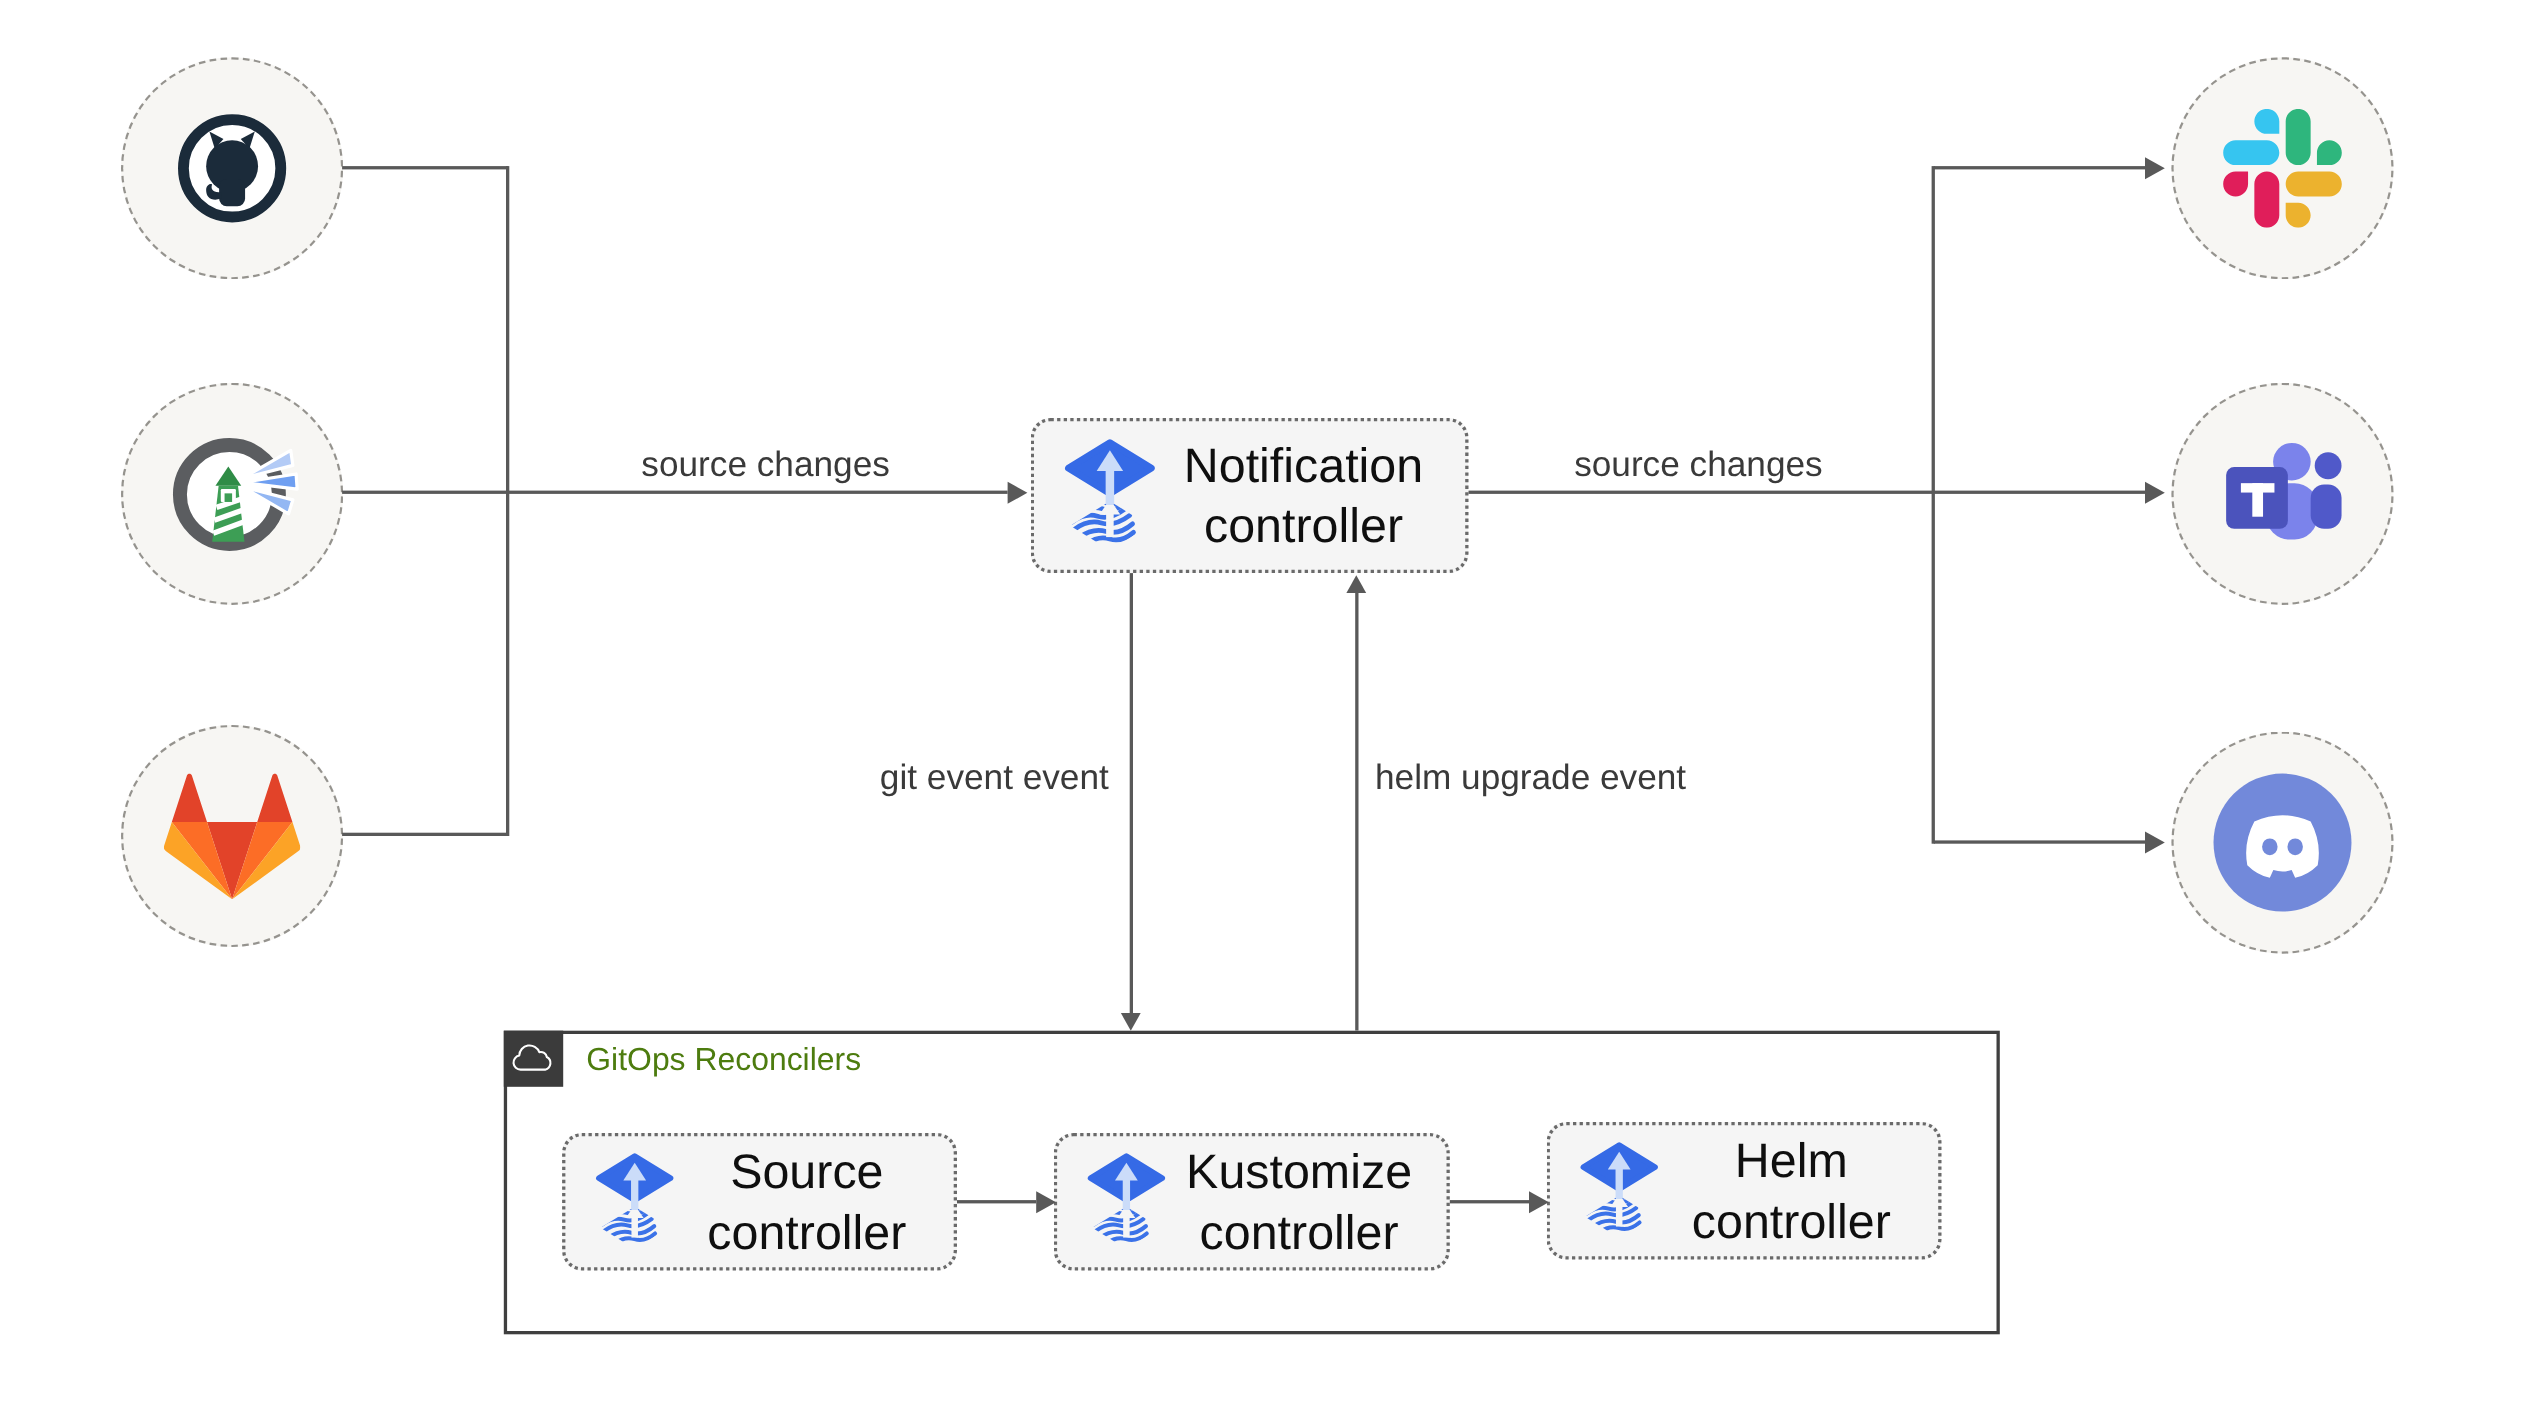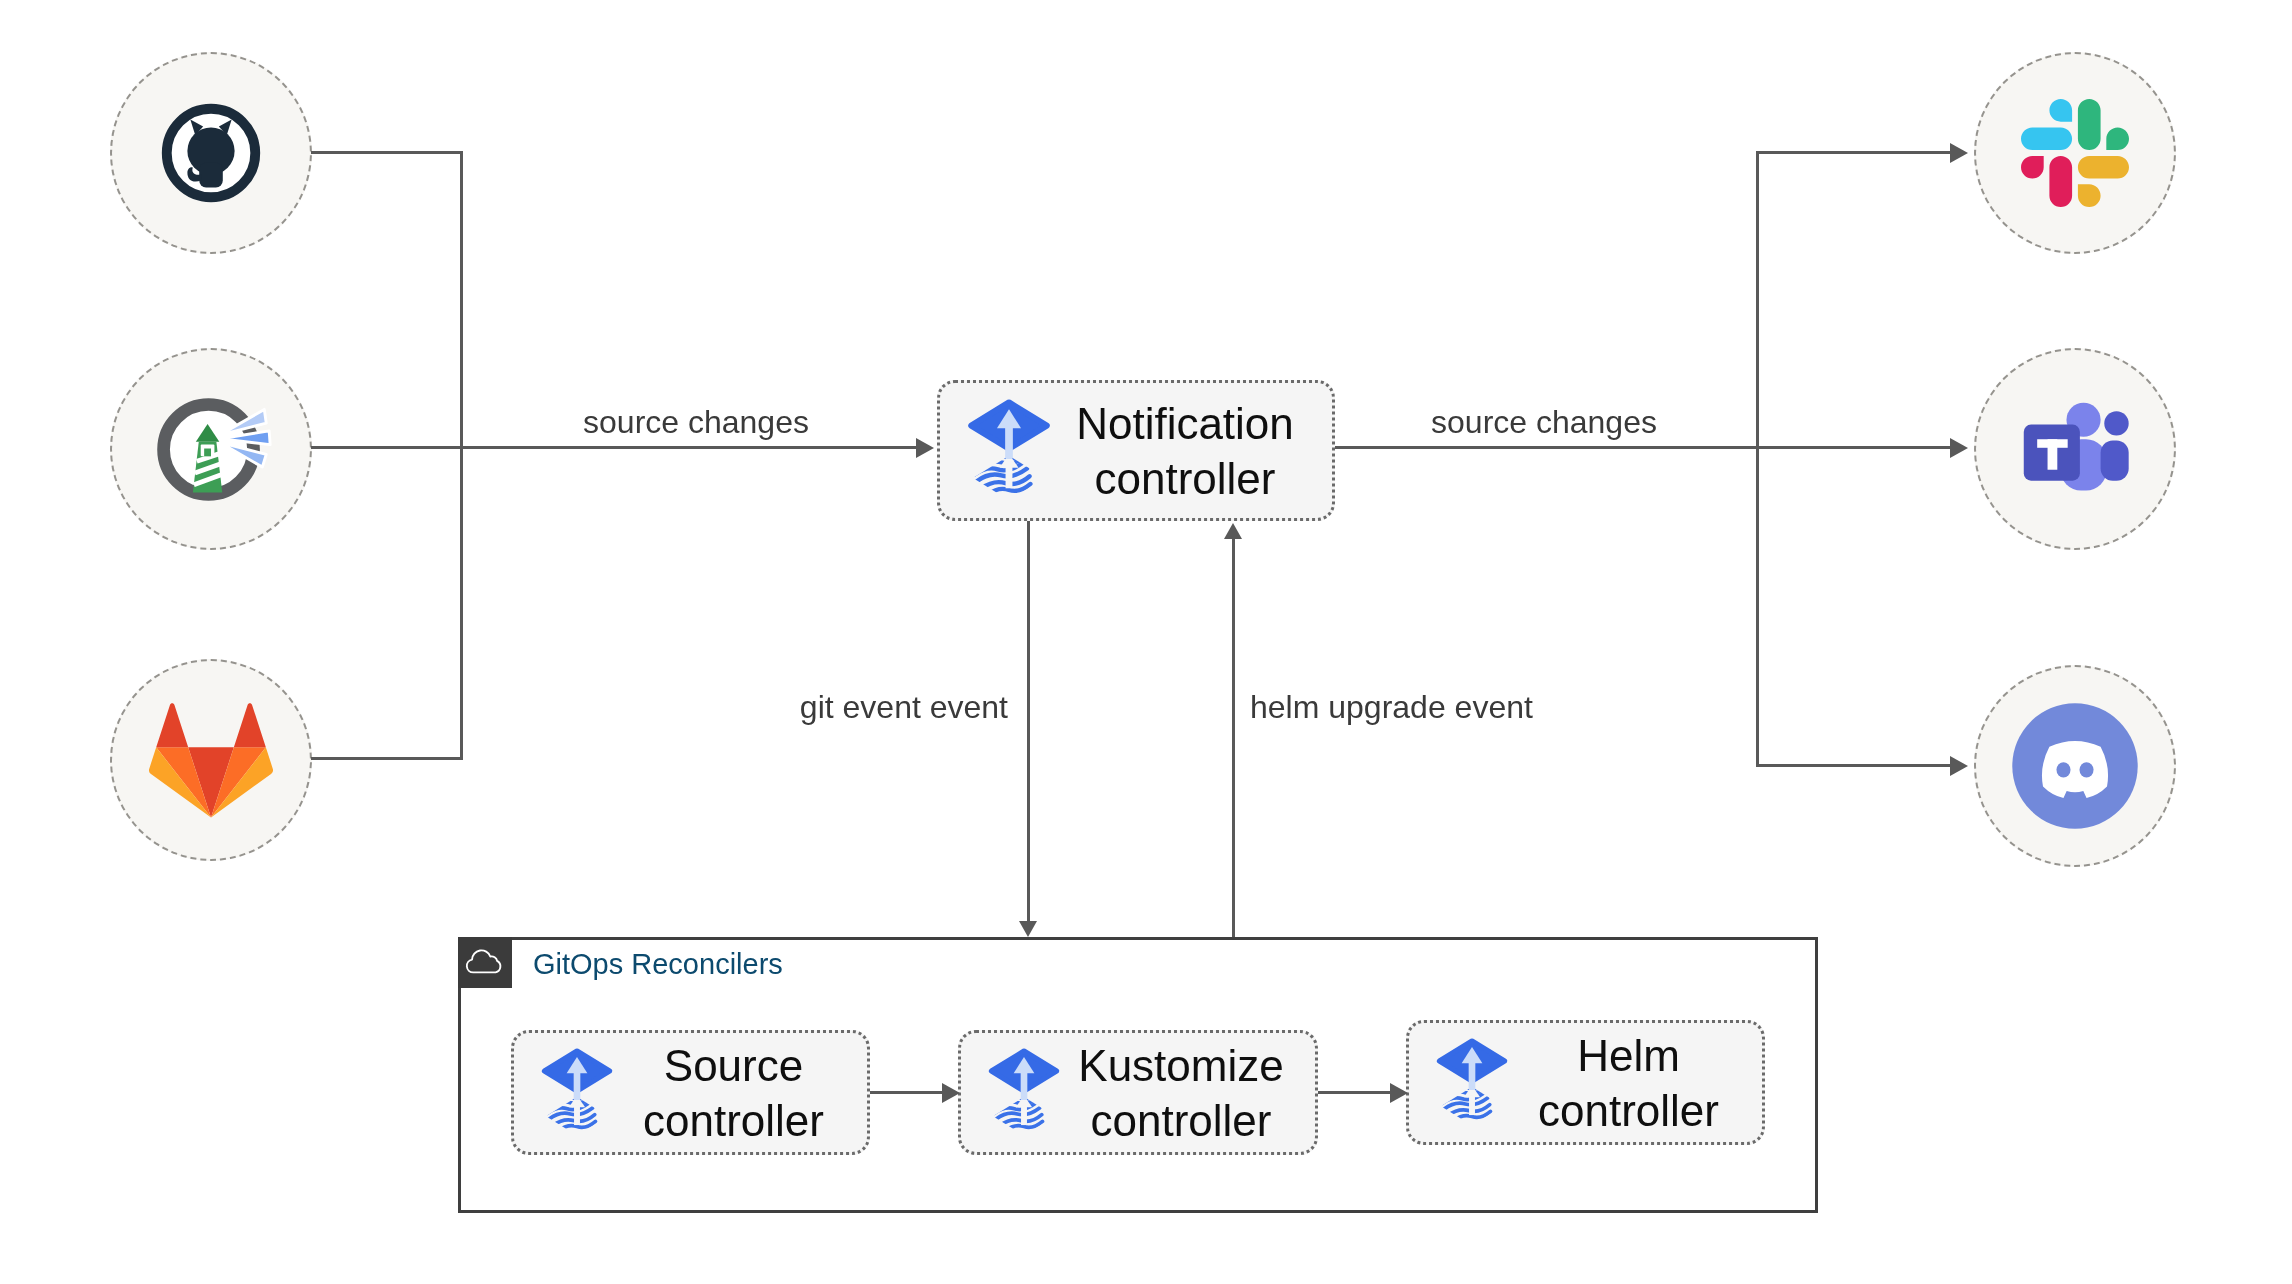--- a/index.html
+++ b/index.html
@@ -29,21 +29,21 @@
   .left-y{transform:translate(0,-50%);text-align:center;}
   #gitops-box{
     position:absolute;left:458px;top:937px;width:1360px;height:276px;
     border:3px solid #3f3f3f;background:#ffffff;box-sizing:border-box;
   }
   #gitops-header{
     position:absolute;left:-3px;top:-3px;width:54px;height:51px;background:#3b3b3b;
     display:flex;align-items:center;justify-content:center;
   }
   #gitops-title{
-    position:absolute;left:72px;top:0px;height:48px;line-height:48px;font-size:29px;color:#0c4a6e;white-space:nowrap;
+    position:absolute;left:72px;top:0px;height:48px;line-height:48px;font-size:29px;color:#4d7c0f;white-space:nowrap;
   }
   .hidden-defs{position:absolute;width:0;height:0;overflow:hidden;}
 </style>
 </head>
 <body>
 
 <svg class="hidden-defs" aria-hidden="true">
   <defs>
     <clipPath id="fluxclip">
         <polygon points="50,66 92,92 50,118 8,92"></polygon>

